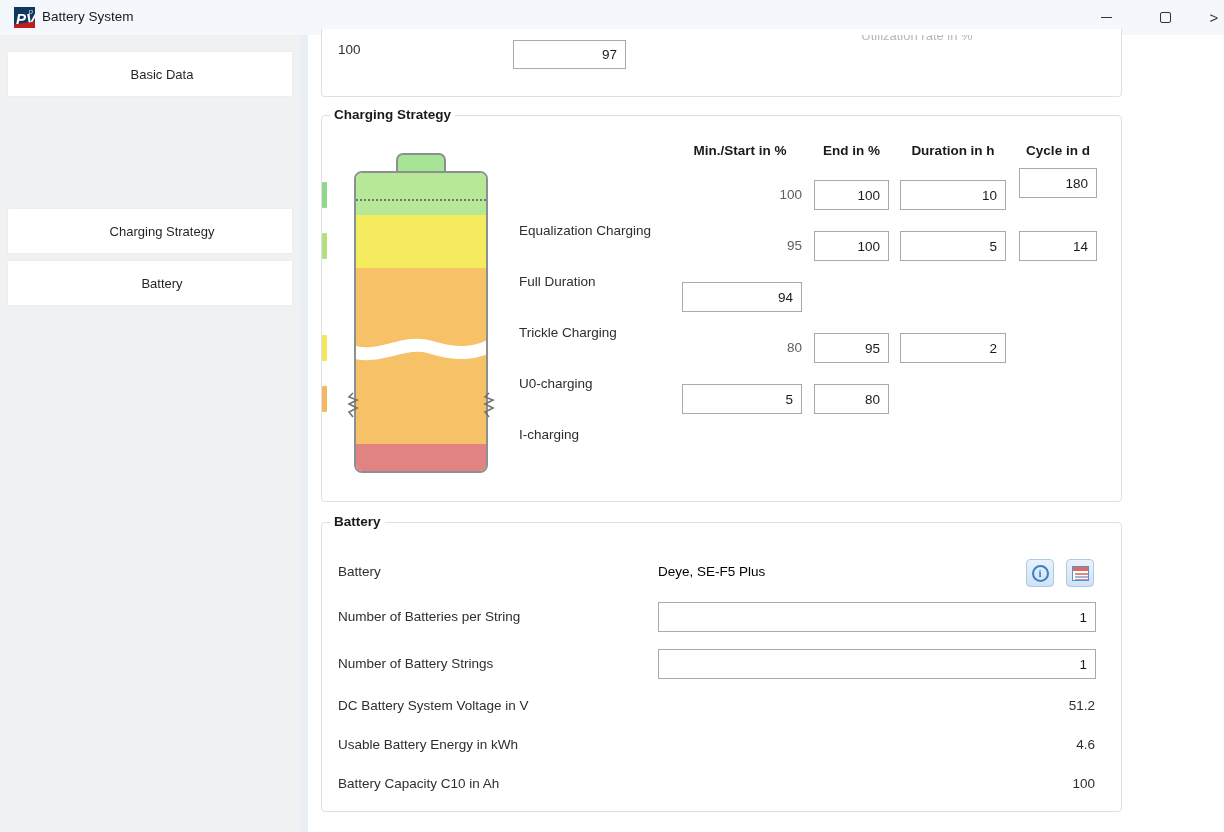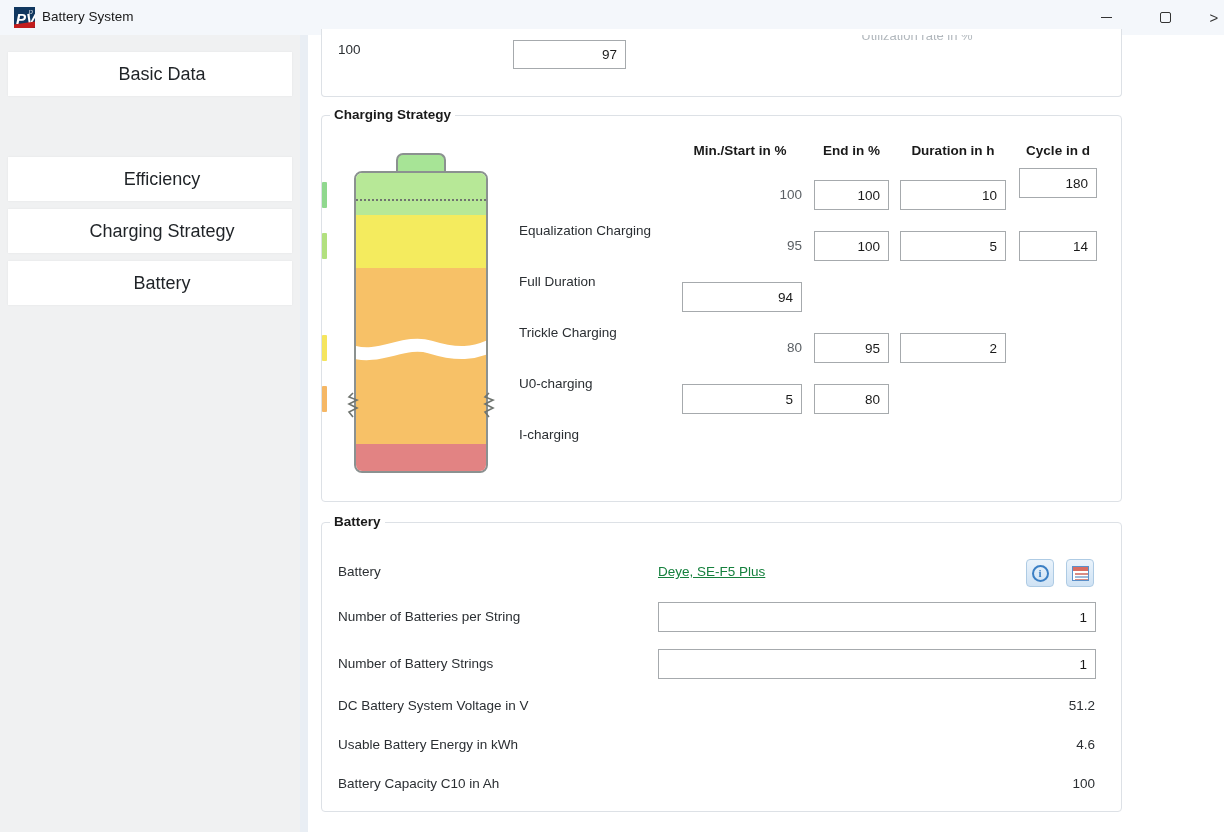--- a/index.html
+++ b/index.html
@@ -17,21 +17,21 @@
   .winbtn { position:absolute; top:0; width:46px; height:35px; display:flex; align-items:center; justify-content:center; color:#333; }
   .btn-min { left:1083px; }
   .btn-min .glyph { width:11px; height:0; border-top:1.4px solid #333; display:block; }
   .btn-max { left:1142px; }
   .btn-max .glyph { width:11px; height:11px; border:1.4px solid #333; border-radius:2px; display:block; }
   .btn-more { left:1204px; width:20px; overflow:hidden; font-size:15px; color:#333; }
 
   
   .sidebar { position:absolute; left:0; top:35px; width:300px; height:797px; background:#f0f1f2; }
   .side-btn { position:absolute; left:8px; width:284px; height:44px; background:#ffffff;
-              display:flex; align-items:center; justify-content:center; font-size:18px; color:#1f2327;
+              display:flex; align-items:center; justify-content:center; font-size:13px; color:#1f2327;
               box-shadow:0 0 2px rgba(0,0,0,0.06); cursor:default;padding-left:24px; }
   .gutter { position:absolute; left:300px; top:35px; width:8px; height:797px; background:#e9eef4; }
 
   
   .main { position:absolute; left:308px; top:35px; width:916px; height:797px; background:#fff; }
   .groupbox { position:absolute; border:1px solid #dde1e6; border-radius:4px; background:#fff; }
   .group-title { position:absolute; top:-9px; left:8px; background:#fff; padding:0 4px; font-size:13.5px; font-weight:bold; color:#1a1a1a; }
   .tb { background:#fff; border:1px solid #a6aaad; font-family:"Liberation Sans",sans-serif;
         font-size:13.5px; color:#1a1a1a; text-align:right; padding:0 8px; }
 
@@ -65,21 +65,21 @@
               border:2px solid #8b9190; border-radius:8px; overflow:hidden; }
   .seg { width:100%; }
   .bat-dotted { position:absolute; left:0; top:26px; width:100%; border-top:2px dotted #6f746f; }
   .bat-wave { position:absolute; left:-2px; top:160px; width:138px; height:34px; }
   .squig { position:absolute; top:276px; width:14px; height:26px; }
   .sq-l { left:24px; } .sq-r { left:160px; }
 
   
   .box-batt { left:13px; top:487px; width:801px; height:290px; }
   .b-label { position:absolute; left:16px; font-size:13.5px; color:#2b2f33; white-space:nowrap; }
-  .b-value { position:absolute; font-size:13.5px; color:#15803d;text-decoration:underline; }
+  .b-value { position:absolute; font-size:13.5px; color:#000000; }
   .b-static { position:absolute; right:26px; font-size:13.5px; color:#2b2f33; }
   .b-input { position:absolute; left:336px; width:438px; height:30px; }
   .icon-btn { position:absolute; top:36px; width:28px; height:28px; border:1px solid #aecbe4; border-radius:4px;
               background:linear-gradient(#eaf3fb, #cfe2f4); display:flex; align-items:center; justify-content:center; cursor:default; }
   .info-circle { width:17px; height:17px; border:2px solid #3b7fc4; border-radius:50%;
                  display:flex; align-items:center; justify-content:center;
                  color:#3b7fc4; font-size:11px; font-weight:bold; font-family:"Liberation Serif",serif; }
   .table-glyph { width:17px; height:15px; background:#fff; border:1px solid #5b8fc9; position:relative; overflow:hidden; }
   .table-glyph .hdr { position:absolute; left:0; top:0; width:100%; height:4px; background:#d96d62; }
   .table-glyph .r1 { position:absolute; left:2px; top:6px; width:13px; height:2px; background:#d98b84; }
@@ -102,21 +102,20 @@
         <span class="glyph"></span>
       </div>
     <div class="winbtn btn-max">
         <span class="glyph"></span>
       </div>
     <div class="winbtn btn-more">&gt;</div>
   </div>
 
   <div class="sidebar">
     <div class="side-btn" style="top:17px">Basic Data</div>
-    <div class="side-btn" style="top:122px">Efficiency</div>
     <div class="side-btn" style="top:174px">Charging Strategy</div>
     <div class="side-btn" style="top:226px">Battery</div>
   </div>
   <div class="gutter"></div>
 
   <div class="main">
 
     <div class="groupbox box-eff">
       <div class="eff-min">100</div>
       <input class="tb eff-input" readonly="" value="97" style="">

